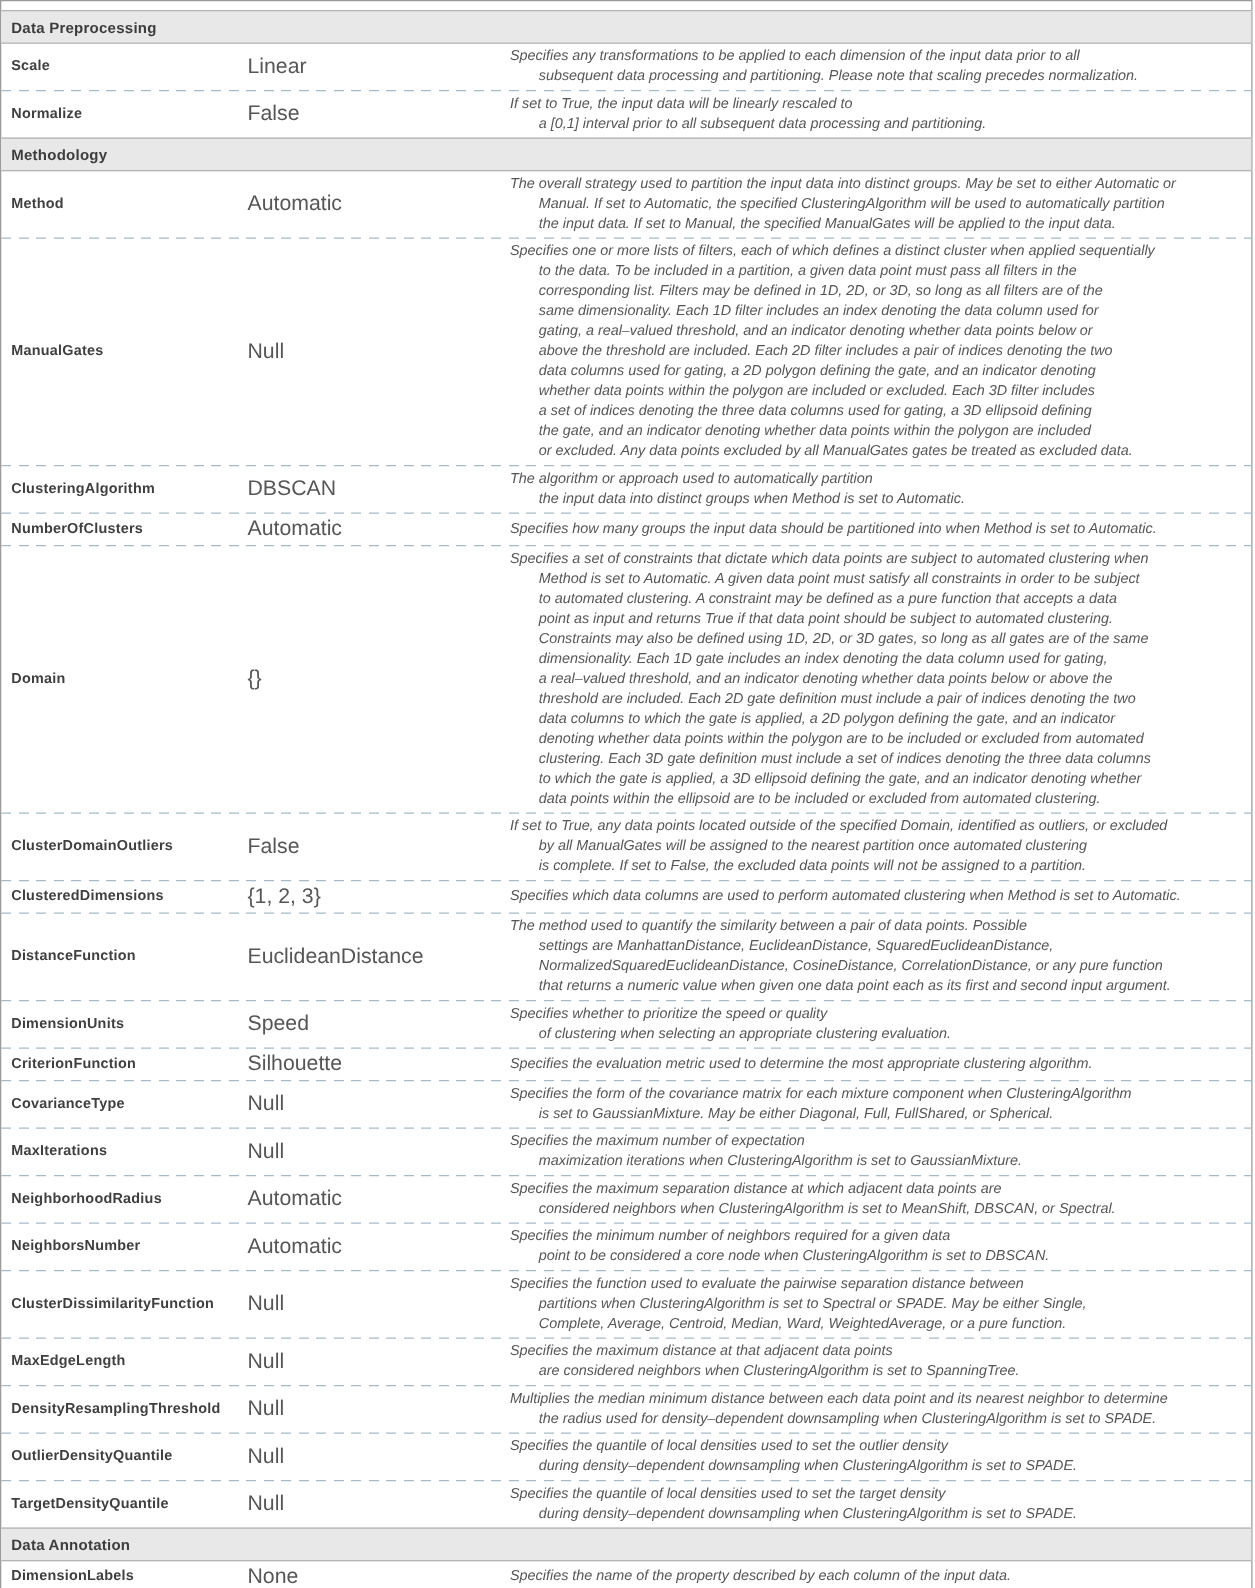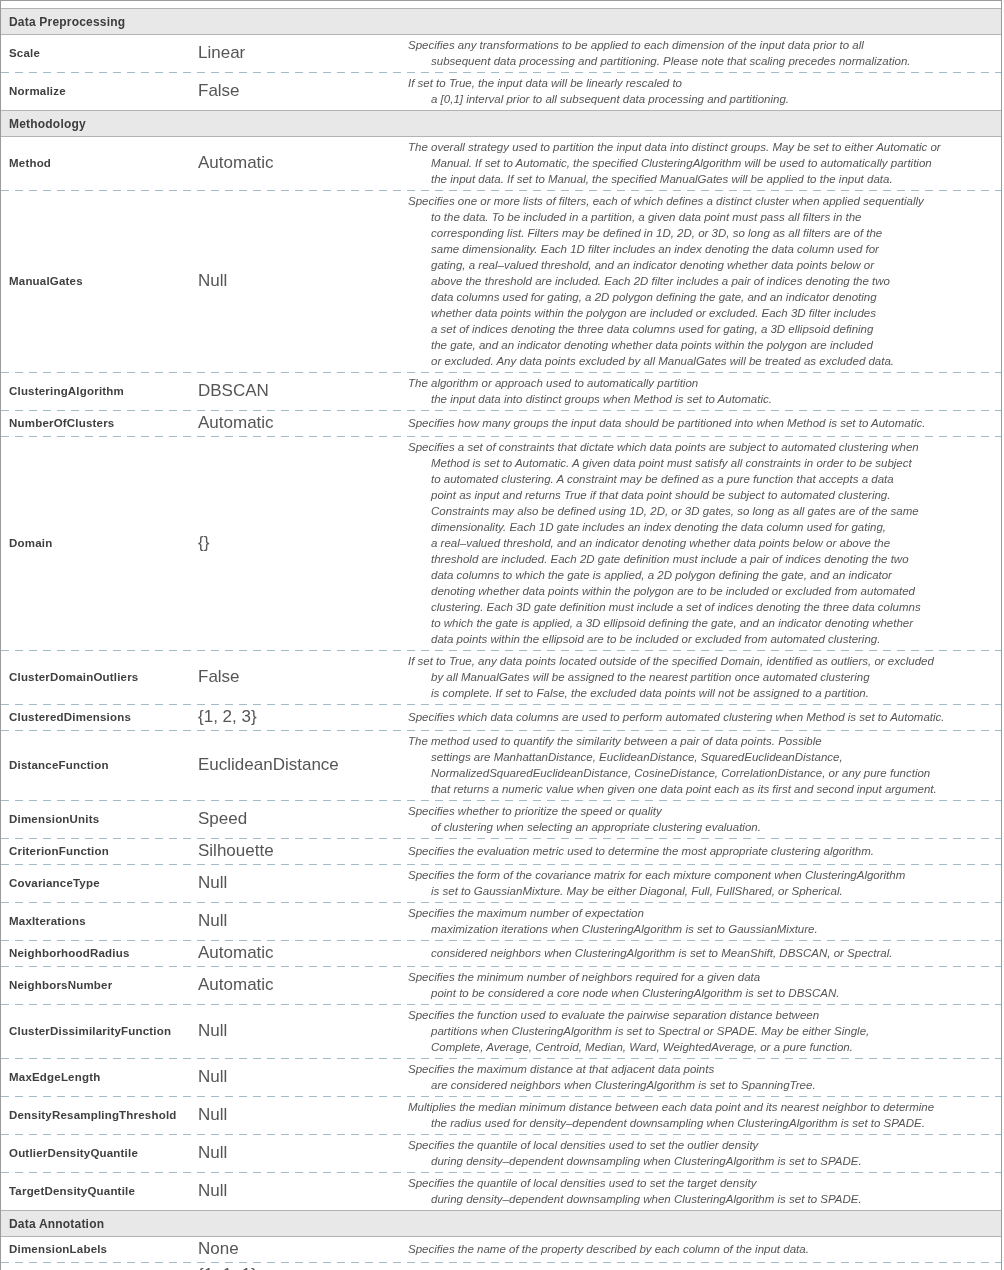--- a/index.html
+++ b/index.html
@@ -109,21 +109,21 @@
         <div class="desc-line">Specifies one or more lists of filters, each of which defines a distinct cluster when applied sequentially</div>
         <div class="desc-line cont">to the data. To be included in a partition, a given data point must pass all filters in the</div>
         <div class="desc-line cont">corresponding list. Filters may be defined in 1D, 2D, or 3D, so long as all filters are of the</div>
         <div class="desc-line cont">same dimensionality. Each 1D filter includes an index denoting the data column used for</div>
         <div class="desc-line cont">gating, a real–valued threshold, and an indicator denoting whether data points below or</div>
         <div class="desc-line cont">above the threshold are included. Each 2D filter includes a pair of indices denoting the two</div>
         <div class="desc-line cont">data columns used for gating, a 2D polygon defining the gate, and an indicator denoting</div>
         <div class="desc-line cont">whether data points within the polygon are included or excluded. Each 3D filter includes</div>
         <div class="desc-line cont">a set of indices denoting the three data columns used for gating, a 3D ellipsoid defining</div>
         <div class="desc-line cont">the gate, and an indicator denoting whether data points within the polygon are included</div>
-        <div class="desc-line cont">or excluded. Any data points excluded by all ManualGates will be treated as excluded data.</div>
+        <div class="desc-line cont">or excluded. Any data points excluded by all ManualGates gates be treated as excluded data.</div>
       </div>
     </div>
     <div class="row-sep"></div>
     <div class="row">
       <div class="cell-name">ClusteringAlgorithm</div>
       <div class="cell-value">DBSCAN</div>
       <div class="cell-desc">
         <div class="desc-line">The algorithm or approach used to automatically partition</div>
         <div class="desc-line cont">the input data into distinct groups when Method is set to Automatic.</div>
       </div>
@@ -218,20 +218,21 @@
       <div class="cell-desc">
         <div class="desc-line">Specifies the maximum number of expectation</div>
         <div class="desc-line cont">maximization iterations when ClusteringAlgorithm is set to GaussianMixture.</div>
       </div>
     </div>
     <div class="row-sep"></div>
     <div class="row">
       <div class="cell-name">NeighborhoodRadius</div>
       <div class="cell-value">Automatic</div>
       <div class="cell-desc">
+        <div class="desc-line">Specifies the maximum separation distance at which adjacent data points are</div>
         <div class="desc-line cont">considered neighbors when ClusteringAlgorithm is set to MeanShift, DBSCAN, or Spectral.</div>
       </div>
     </div>
     <div class="row-sep"></div>
     <div class="row">
       <div class="cell-name">NeighborsNumber</div>
       <div class="cell-value">Automatic</div>
       <div class="cell-desc">
         <div class="desc-line">Specifies the minimum number of neighbors required for a given data</div>
         <div class="desc-line cont">point to be considered a core node when ClusteringAlgorithm is set to DBSCAN.</div>

